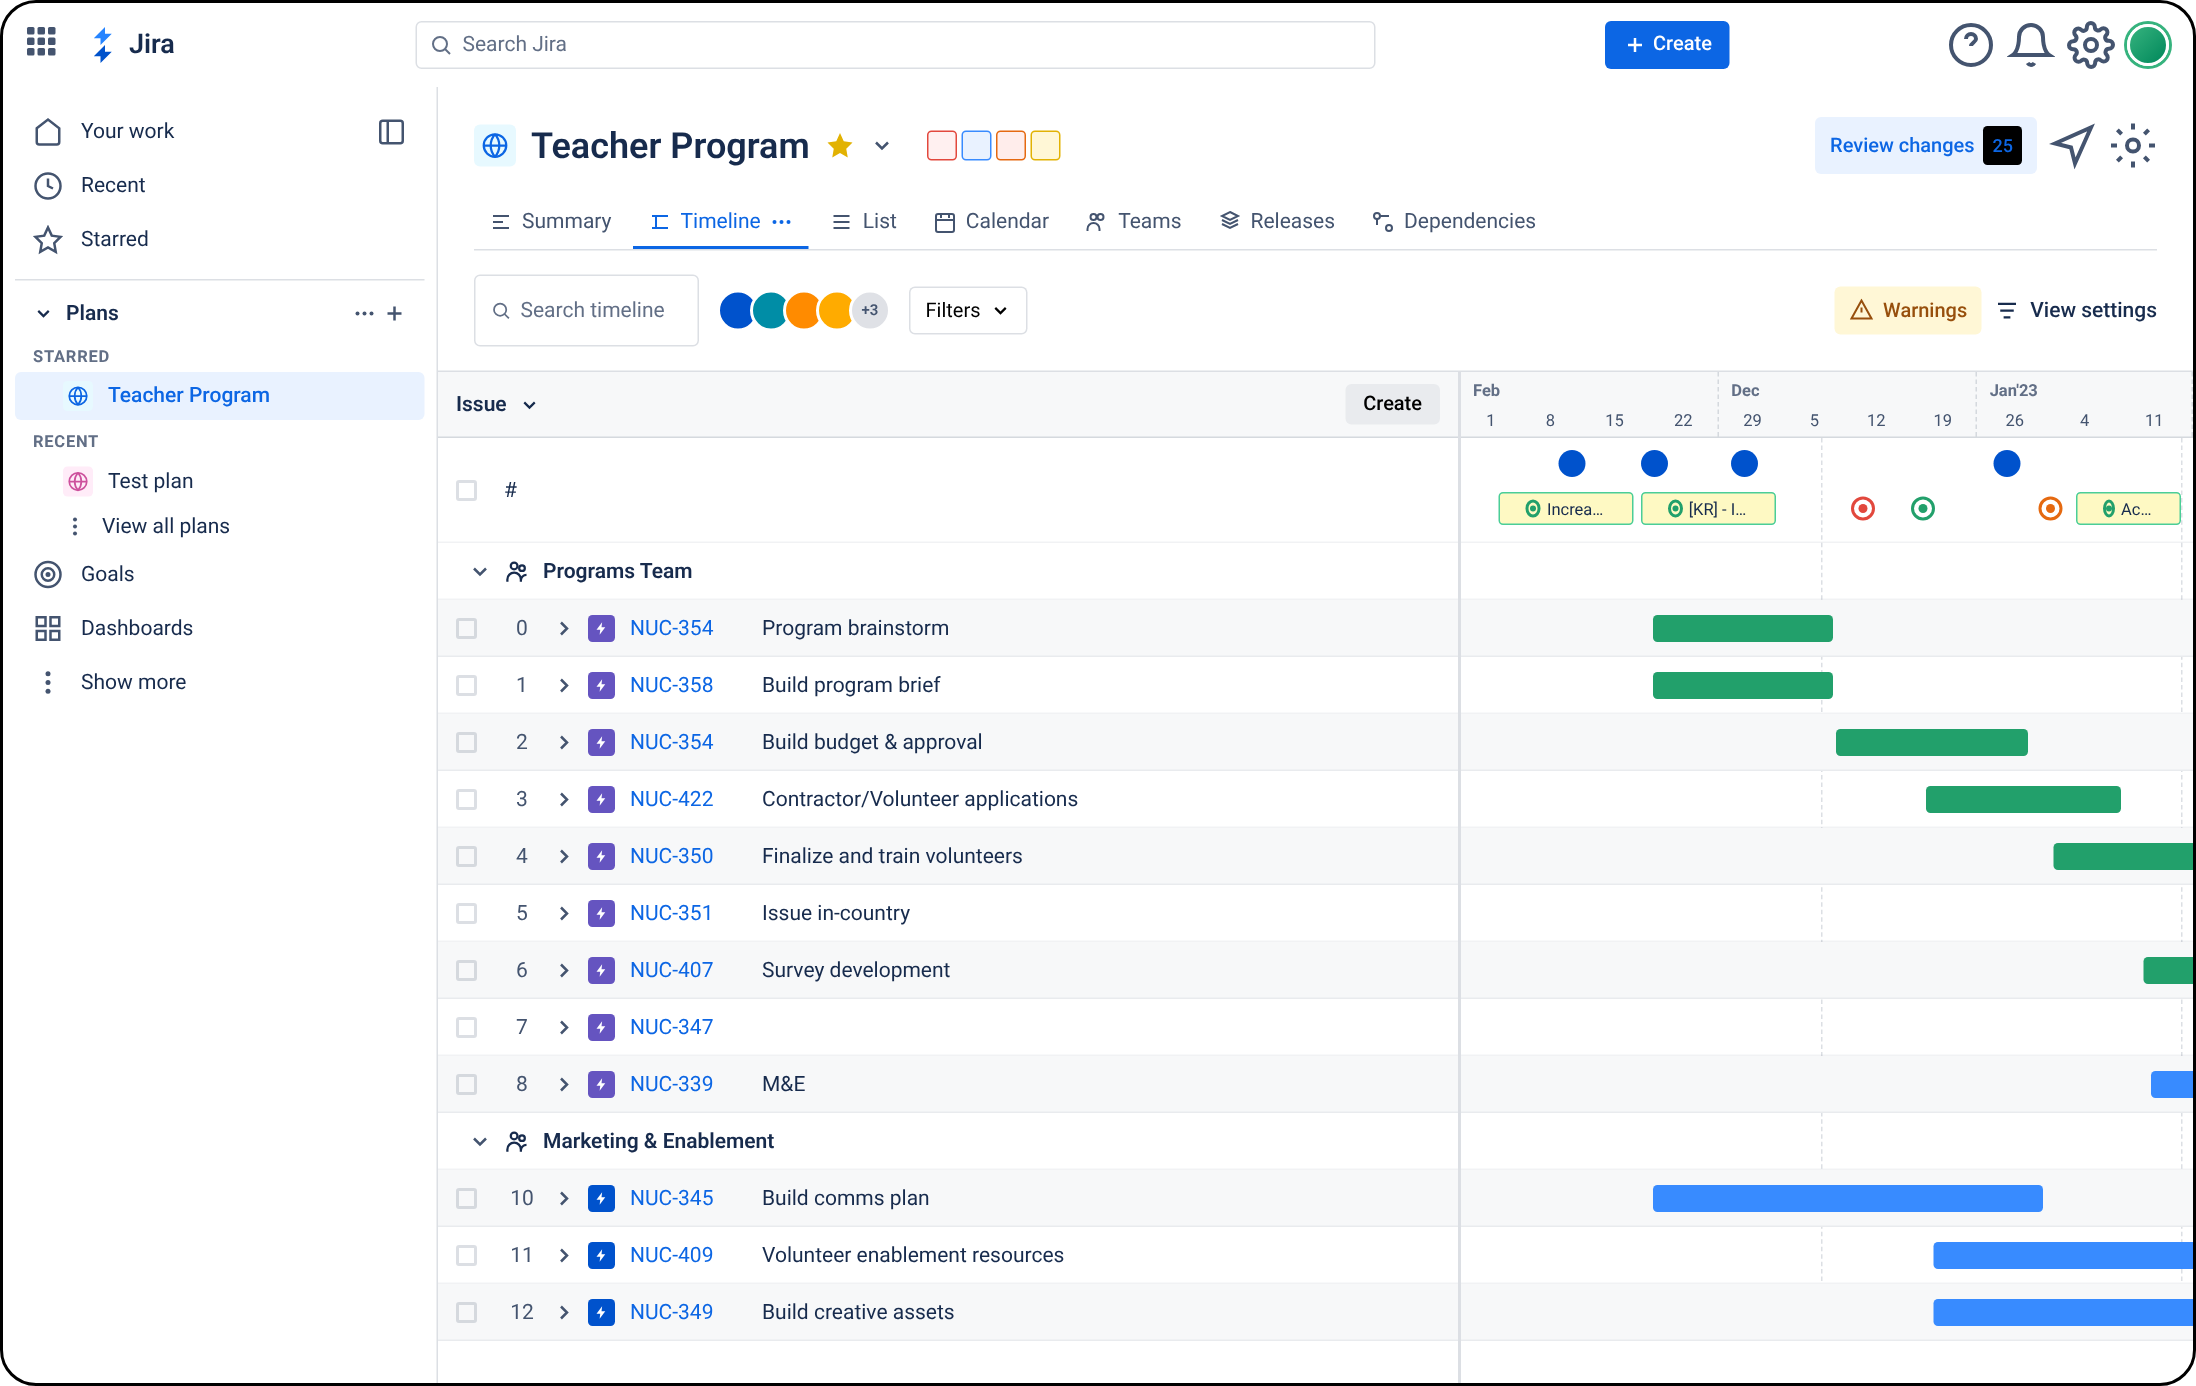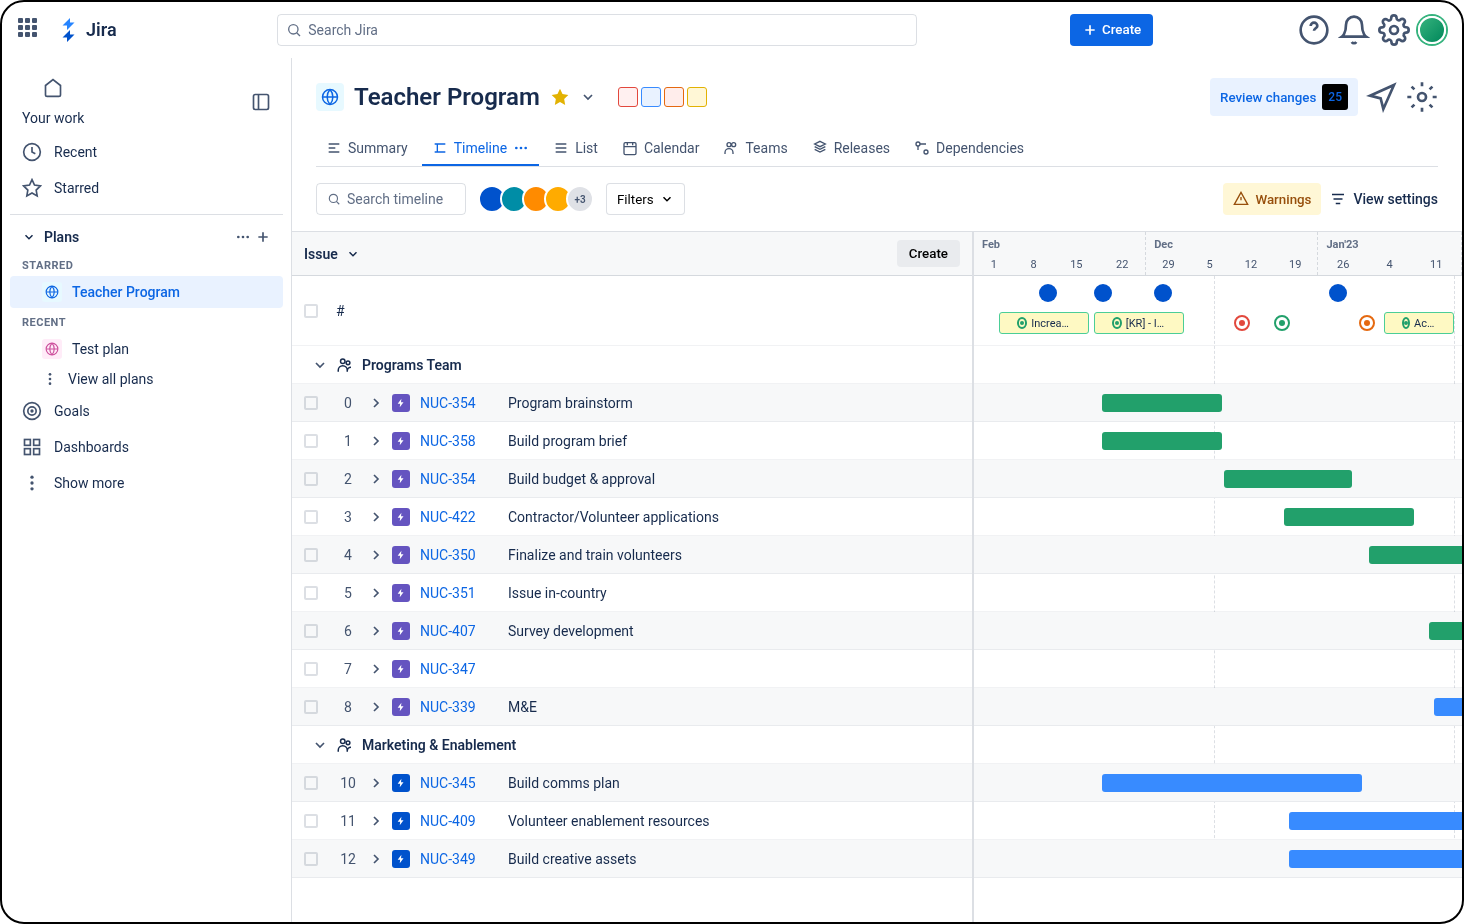--- a/index.html
+++ b/index.html
@@ -16,21 +16,21 @@
 .create-btn{background:#0C66E4;color:#fff;border:none;border-radius:4px;height:32px;padding:0 12px;display:flex;align-items:center;gap:4px;font-weight:500;cursor:pointer;margin-left:8px;}
 .create-btn svg{width:16px;height:16px;}
 .topbar-right{display:flex;align-items:center;gap:8px;margin-left:auto;}
 .icon-btn{width:32px;height:32px;display:flex;align-items:center;justify-content:center;cursor:pointer;border-radius:4px;color:#44546F;}
 .avatar{width:28px;height:28px;border-radius:50%;background:linear-gradient(135deg,#36B37E,#00875A);border:2px solid #fff;box-shadow:0 0 0 2px #36B37E;}
 .main{display:flex;height:calc(100% - 56px);}
 .sidebar{width:290px;border-right:1px solid #091E4224;padding:12px 8px;overflow-y:auto;}
 .side-item{display:flex;align-items:center;gap:12px;padding:8px 12px;border-radius:4px;cursor:pointer;color:#172B4D;}
 .side-item svg{width:20px;height:20px;color:#44546F;flex-shrink:0;}
 .side-item.with-actions{justify-content:space-between;}
-.side-item-content{display:flex;align-items:center;gap:12px;flex-direction:column;}
+.side-item-content{display:flex;align-items:center;gap:12px;}
 .collapse-icon{width:20px;height:20px;color:#44546F;}
 .side-divider{height:1px;background:#091E4224;margin:8px 0;}
 .side-section{display:flex;align-items:center;justify-content:space-between;padding:6px 12px;cursor:pointer;}
 .side-section-left{display:flex;align-items:center;gap:8px;}
 .side-section-actions{display:flex;gap:4px;}
 .side-section-actions svg{width:16px;height:16px;color:#44546F;}
 .side-label{font-size:11px;font-weight:700;color:#626F86;text-transform:uppercase;padding:8px 12px 4px;letter-spacing:0.5px;}
 .side-plan{display:flex;align-items:center;gap:10px;padding:6px 12px 6px 32px;border-radius:4px;cursor:pointer;}
 .side-plan.active{background:#E9F2FF;color:#0C66E4;}
 .side-plan.active .plan-name{color:#0C66E4;font-weight:500;}
@@ -53,21 +53,21 @@
 .badge{width:20px;height:20px;border-radius:3px;}
 .header-actions{display:flex;align-items:center;gap:8px;}
 .review-btn{background:#E9F2FF;color:#0C66E4;border:none;border-radius:4px;padding:6px 10px;display:flex;align-items:center;gap:6px;font-weight:500;cursor:pointer;}
 .count-badge{background:#000000;color:#0C66E4;border-radius:3px;padding:6px 6px;font-size:12px;}
 .tabs{display:flex;gap:4px;margin-top:16px;border-bottom:1px solid #091E4224;}
 .tab{display:flex;align-items:center;gap:6px;padding:8px 10px;cursor:pointer;color:#44546F;border-bottom:2px solid transparent;}
 .tab.active{color:#0C66E4;border-bottom-color:#0C66E4;}
 .tab svg{width:16px;height:16px;}
 .toolbar{display:flex;align-items:center;justify-content:space-between;padding:16px 24px;gap:16px;}
 .toolbar-left{display:flex;align-items:center;gap:12px;}
-.search-timeline{border:1px solid #091E4224;border-radius:4px;height:32px;display:flex;align-items:center;padding:0 10px;width:150px;color:#626F86;}
+.search-timeline{border:1px solid #091E4224;border-radius:4px;height:48px;display:flex;align-items:center;padding:0 10px;width:150px;color:#626F86;}
 .search-timeline svg{width:14px;height:14px;margin-right:6px;}
 .avatars{display:flex;}
 .avatars .av{width:28px;height:28px;border-radius:50%;border:2px solid #fff;margin-left:-6px;}
 .avatars .av:first-child{margin-left:0;}
 .av.blue{background:#0052CC;}
 .av.teal{background:#008DA6;}
 .av.orange{background:#FF8B00;}
 .av.yellow{background:#FFAB00;}
 .av.more{background:#DFE1E6;display:flex;align-items:center;justify-content:center;font-size:10px;color:#44546F;font-weight:600;}
 .filter-btn{border:1px solid #091E4224;border-radius:4px;height:32px;padding:0 10px;display:flex;align-items:center;gap:6px;cursor:pointer;background:#fff;}

